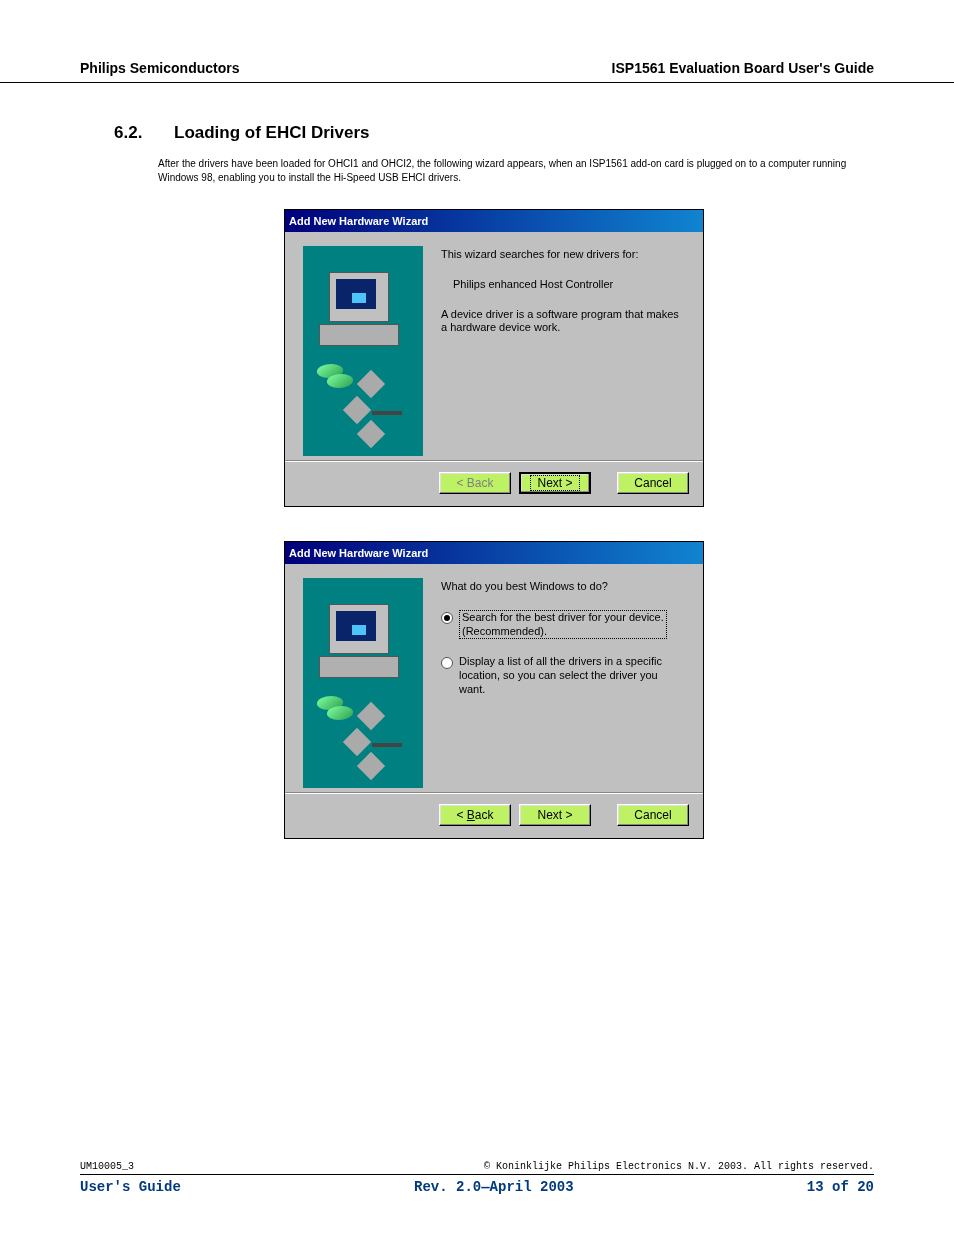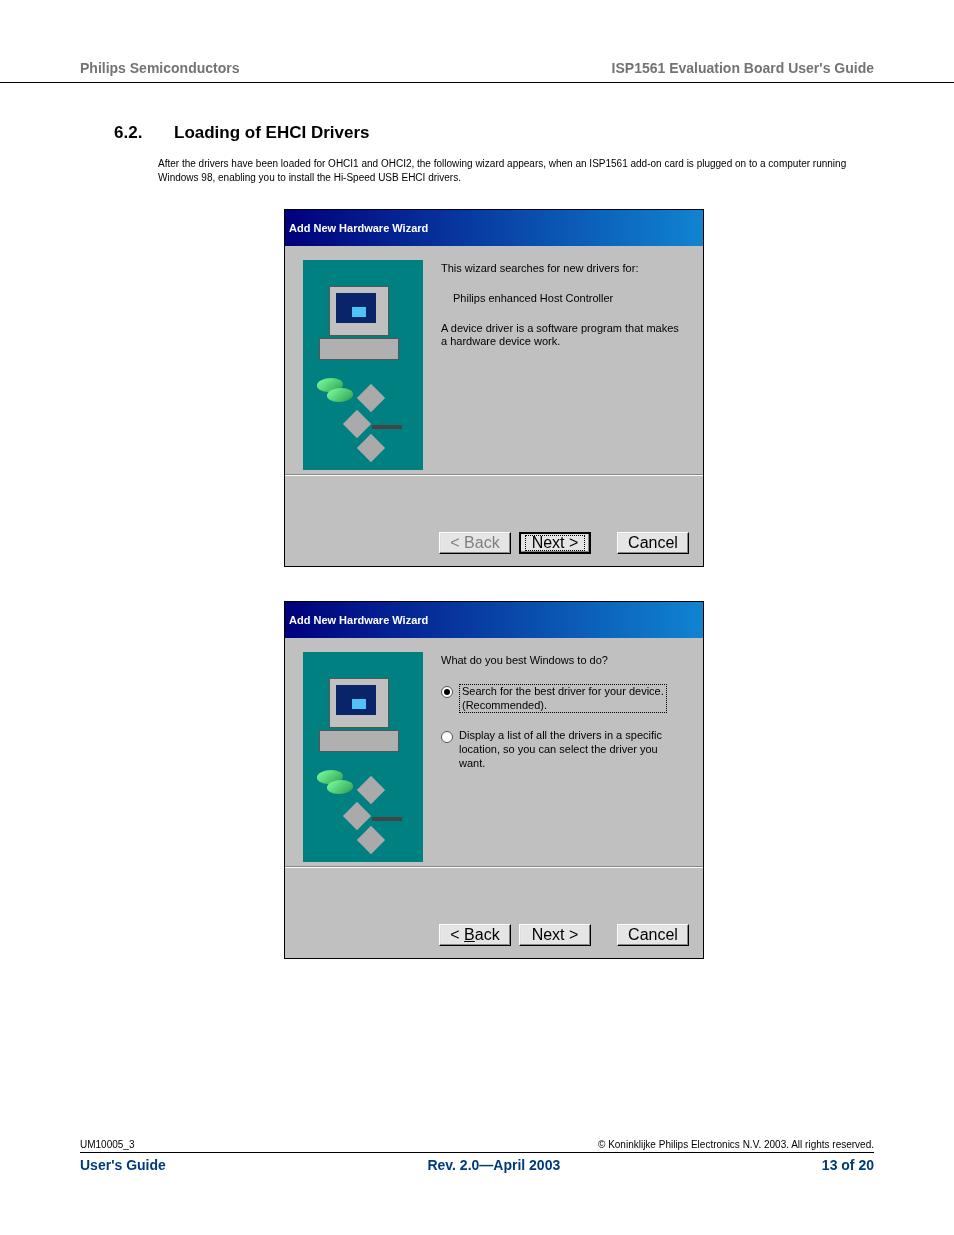--- a/index.html
+++ b/index.html
@@ -10,21 +10,21 @@
     height: 1235px;
     position: relative;
     color: #000;
   }
   .page-header {
     display: flex;
     justify-content: space-between;
     padding: 60px 80px 6px 80px;
     font-weight: bold;
     font-size: 14px;
-    color: #737373;
+    color: #000000;
     border-bottom: 1px solid #000;
     margin: 0 0 40px 0;
   }
   .content {
     padding: 0 80px 0 114px;
   }
   .section-heading {
     font-size: 17px;
     font-weight: bold;
     margin-bottom: 14px;
@@ -42,21 +42,21 @@
     margin: 0 auto 34px auto;
     background: #c0c0c0;
     border: 1px solid #000;
     font-family: "MS Sans Serif", Tahoma, Arial, sans-serif;
     font-size: 11px;
   }
   .wizard-title {
     background: linear-gradient(to right, #00007b, #1084d0);
     color: #fff;
     font-weight: bold;
-    padding: 12px 4px;
+    padding: 5px 4px;
     font-size: 11px;
   }
   .wizard-body {
     display: flex;
     padding: 14px 20px 4px 18px;
     min-height: 226px;
     border-bottom: 1px solid #888;
   }
   .wizard-graphic {
     width: 120px; height: 210px; flex: 0 0 120px;
@@ -83,35 +83,34 @@
   .radio.selected::after { content:""; position:absolute; left:2px; top:2px; width:6px; height:6px; border-radius:50%; background:#000;}
   .radio-label { flex:1; line-height:1.25; }
   .dotted { border:1px dotted #000; padding:0 2px; display:inline-block; }
   .wizard-footer {
     display:flex; justify-content:flex-end; gap:8px;
     padding:10px 14px 12px 14px;
     border-top:1px solid #fff;
   }
   .btn {
     width:72px; height:22px;
-    background:#e5e5e5;
+    background:#bef264;
     border:1px solid #000;
     border-top-color:#fff; border-left-color:#fff;
     box-shadow: inset -1px -1px 0 #888, inset 1px 1px 0 #dfdfdf;
-    font-size:16px;
+    font-size:12px;
     font-family:"MS Sans Serif", Tahoma, Arial, sans-serif;
     text-align:center; line-height:20px;
     color:#000;
-    margin-top:46px;
   }
   .btn.disabled { color:#808080; }
   .btn.default { border:2px solid #000; line-height:18px; }
   .btn.default .dotted-inner { border:1px dotted #000; display:inline-block; padding:0 6px; line-height:14px;}
   .page-footer {
-    position:absolute; left:80px; right:80px; bottom:62px;
+    position:absolute; left:80px; right:80px; bottom:40px;font-family:Liberation Mono, monospace;
   }
   .footer-top {
     display:flex; justify-content:space-between;
     font-size:10px; color:#000;
     border-bottom:1px solid #000;
     padding-bottom:2px; margin-bottom:4px;
   }
   .footer-bottom {
     display:flex; justify-content:space-between;
     font-size:14px; font-weight:bold; color:#003b7c;

